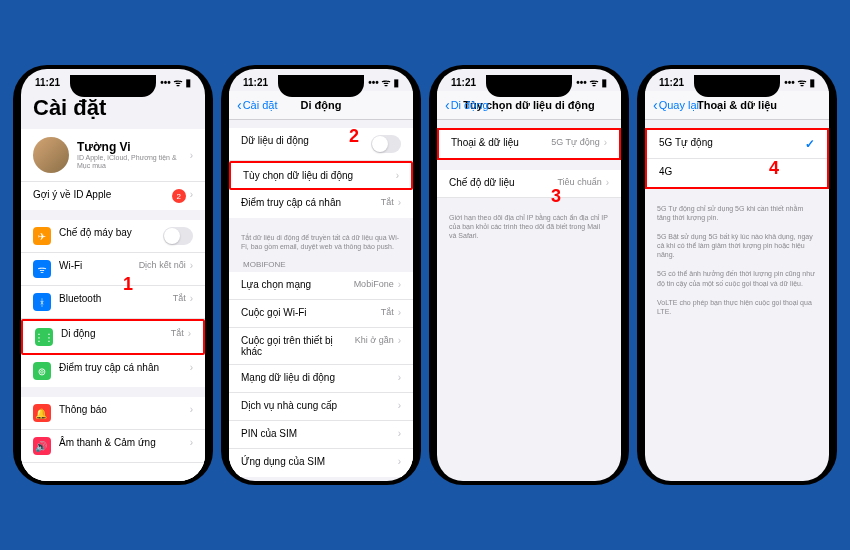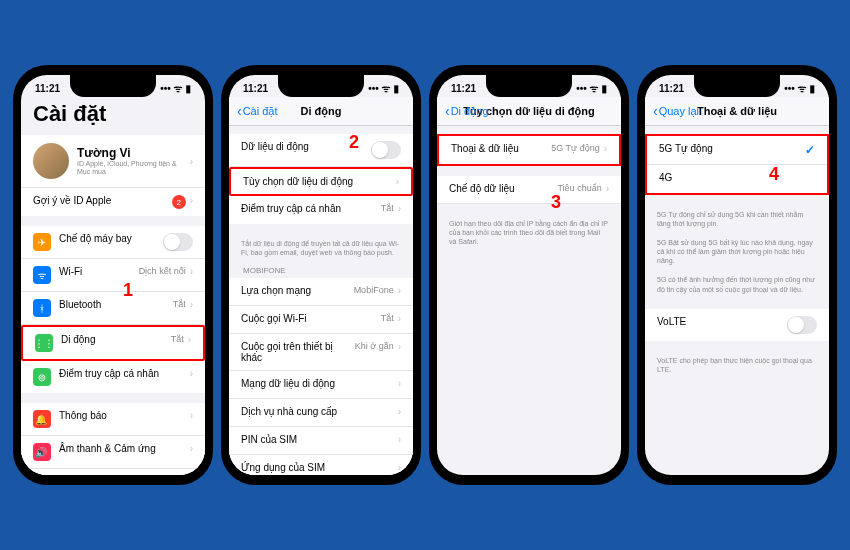--- a/index.html
+++ b/index.html
@@ -1,17 +1,17 @@
 <!DOCTYPE html>
 <html><head>
 <meta charset="utf-8">
 <style>
 *{box-sizing:border-box;margin:0;padding:0;font-family:-apple-system,BlinkMacSystemFont,"Segoe UI",sans-serif}
 body{background:#1957a6;width:850px;height:550px;display:flex;justify-content:center;align-items:center;gap:8px;padding:10px}
-.phone{background:#000;border-radius:34px;padding:10px 8px;width:200px;height:420px;position:relative;flex-shrink:0}
+.phone{background:#000;border-radius:34px;padding:4px 8px;width:200px;height:420px;position:relative;flex-shrink:0}
 .notch{position:absolute;top:10px;left:50%;transform:translateX(-50%);width:86px;height:22px;background:#000;border-radius:0 0 14px 14px;z-index:10}
 .screen{background:#f2f2f7;border-radius:26px;width:100%;height:100%;overflow:hidden;position:relative}
 .status{display:flex;justify-content:space-between;align-items:center;padding:6px 14px 2px;font-size:10px;font-weight:600;color:#000}
 .status-right{display:flex;gap:3px;align-items:center}
 .hdr{padding:4px 12px 8px;font-size:22px;font-weight:700;color:#000}
 .nav{display:flex;align-items:center;padding:6px 8px;font-size:11px;border-bottom:0.5px solid #d0d0d4;background:#f8f8fa;position:relative;min-height:26px}
 .nav-back{color:#007aff;display:flex;align-items:center;gap:1px;z-index:2}
 .nav-back-arrow{font-size:14px;font-weight:300}
 .nav-title{position:absolute;left:0;right:0;text-align:center;font-weight:600;color:#000;font-size:11px}
 .section-h{font-size:8px;color:#8a8a8e;padding:4px 14px 3px;text-transform:uppercase}
@@ -237,21 +237,15 @@
           <span class="check">✓</span>
         </div>
 <span class="step-num" style="top:28px;right:48px">4</span>
 <div class="row">
           <span class="row-label">4G</span>
         </div>
 </div>
 <div class="footer-txt">5G Tự động chỉ sử dụng 5G khi cần thiết nhằm tăng thời lượng pin.</div>
 <div class="footer-txt">5G Bật sử dụng 5G bất kỳ lúc nào khả dụng, ngay cả khi có thể làm giảm thời lượng pin hoặc hiệu năng.</div>
 <div class="footer-txt">5G có thể ảnh hưởng đến thời lượng pin cũng như độ tin cậy của một số cuộc gọi thoại và dữ liệu.</div>
-<div class="group" style="margin-top:10px">
-<div class="row">
-          <span class="row-label">VoLTE</span>
-          <div class="toggle"></div>
-        </div>
-</div>
 <div class="footer-txt">VoLTE cho phép bạn thực hiện cuộc gọi thoại qua LTE.</div>
 </div>
 </div>
 
 </body></html>

